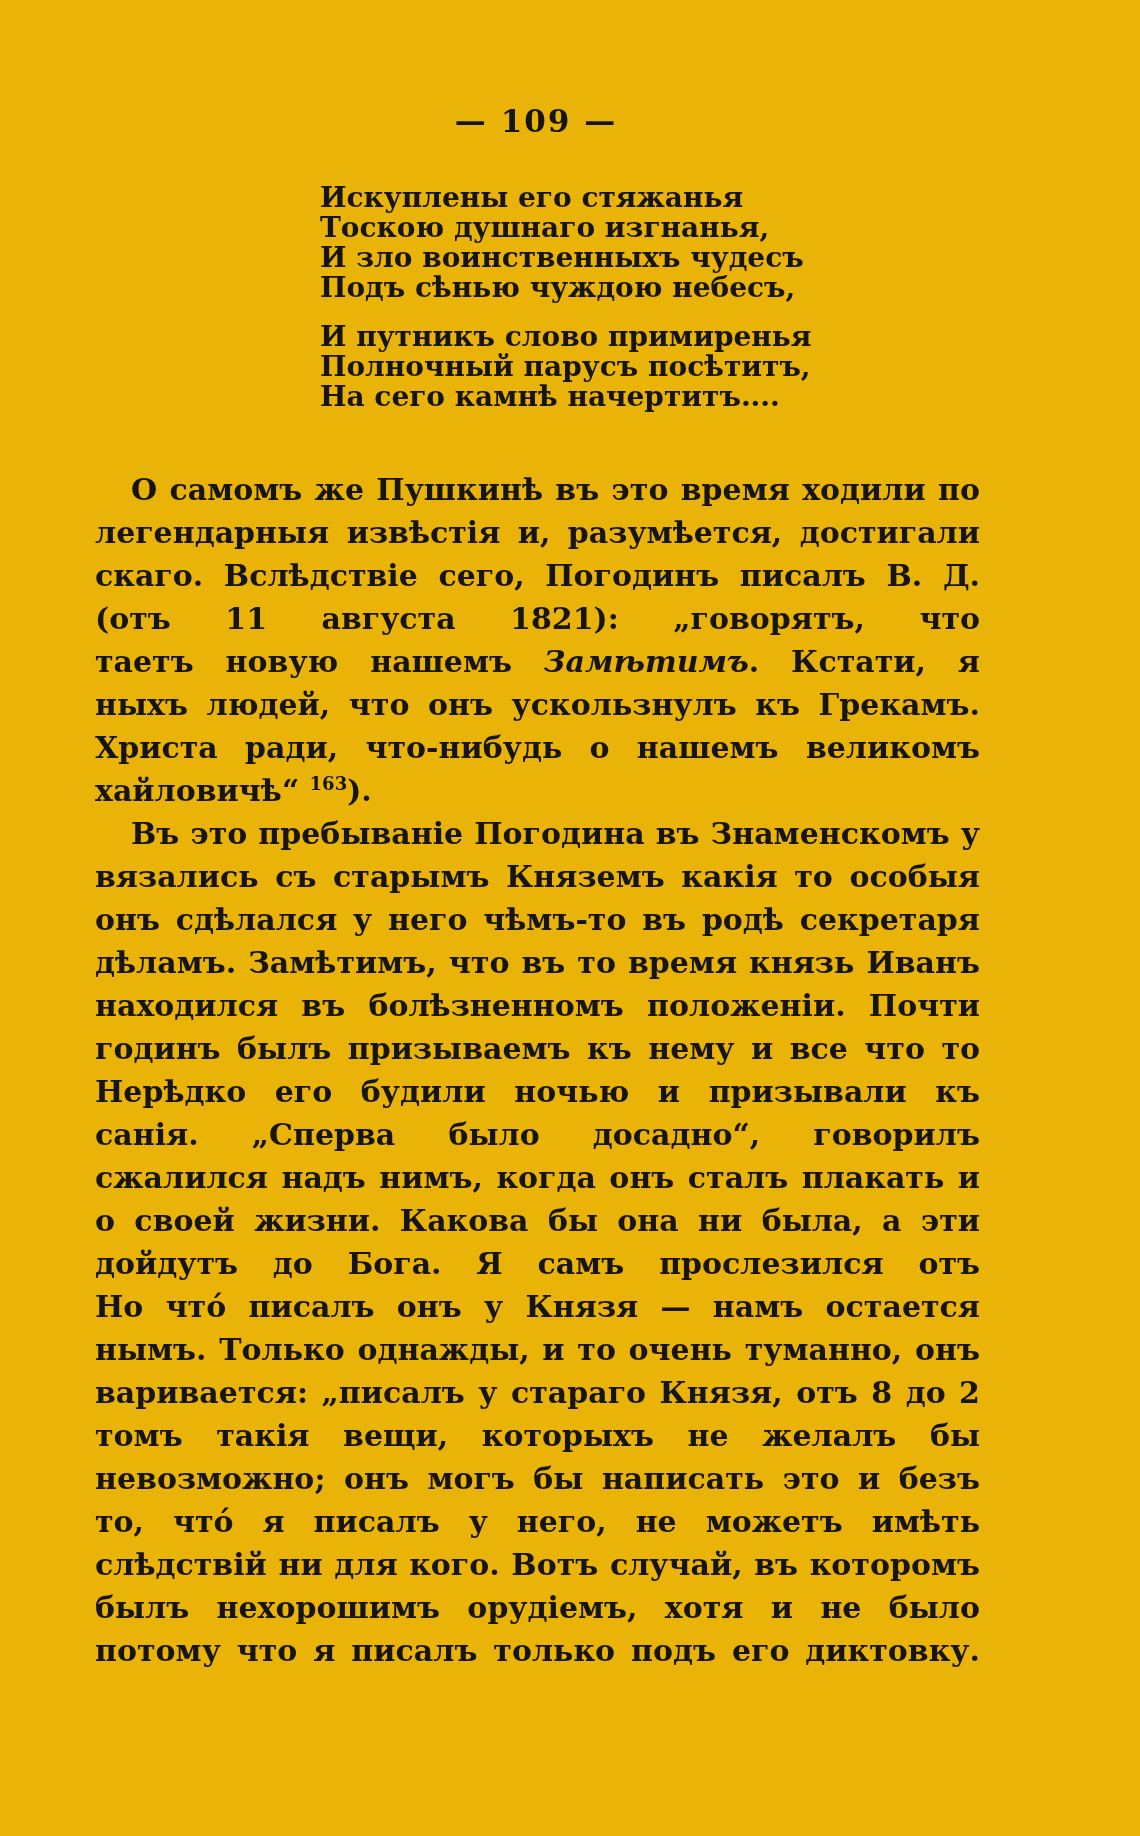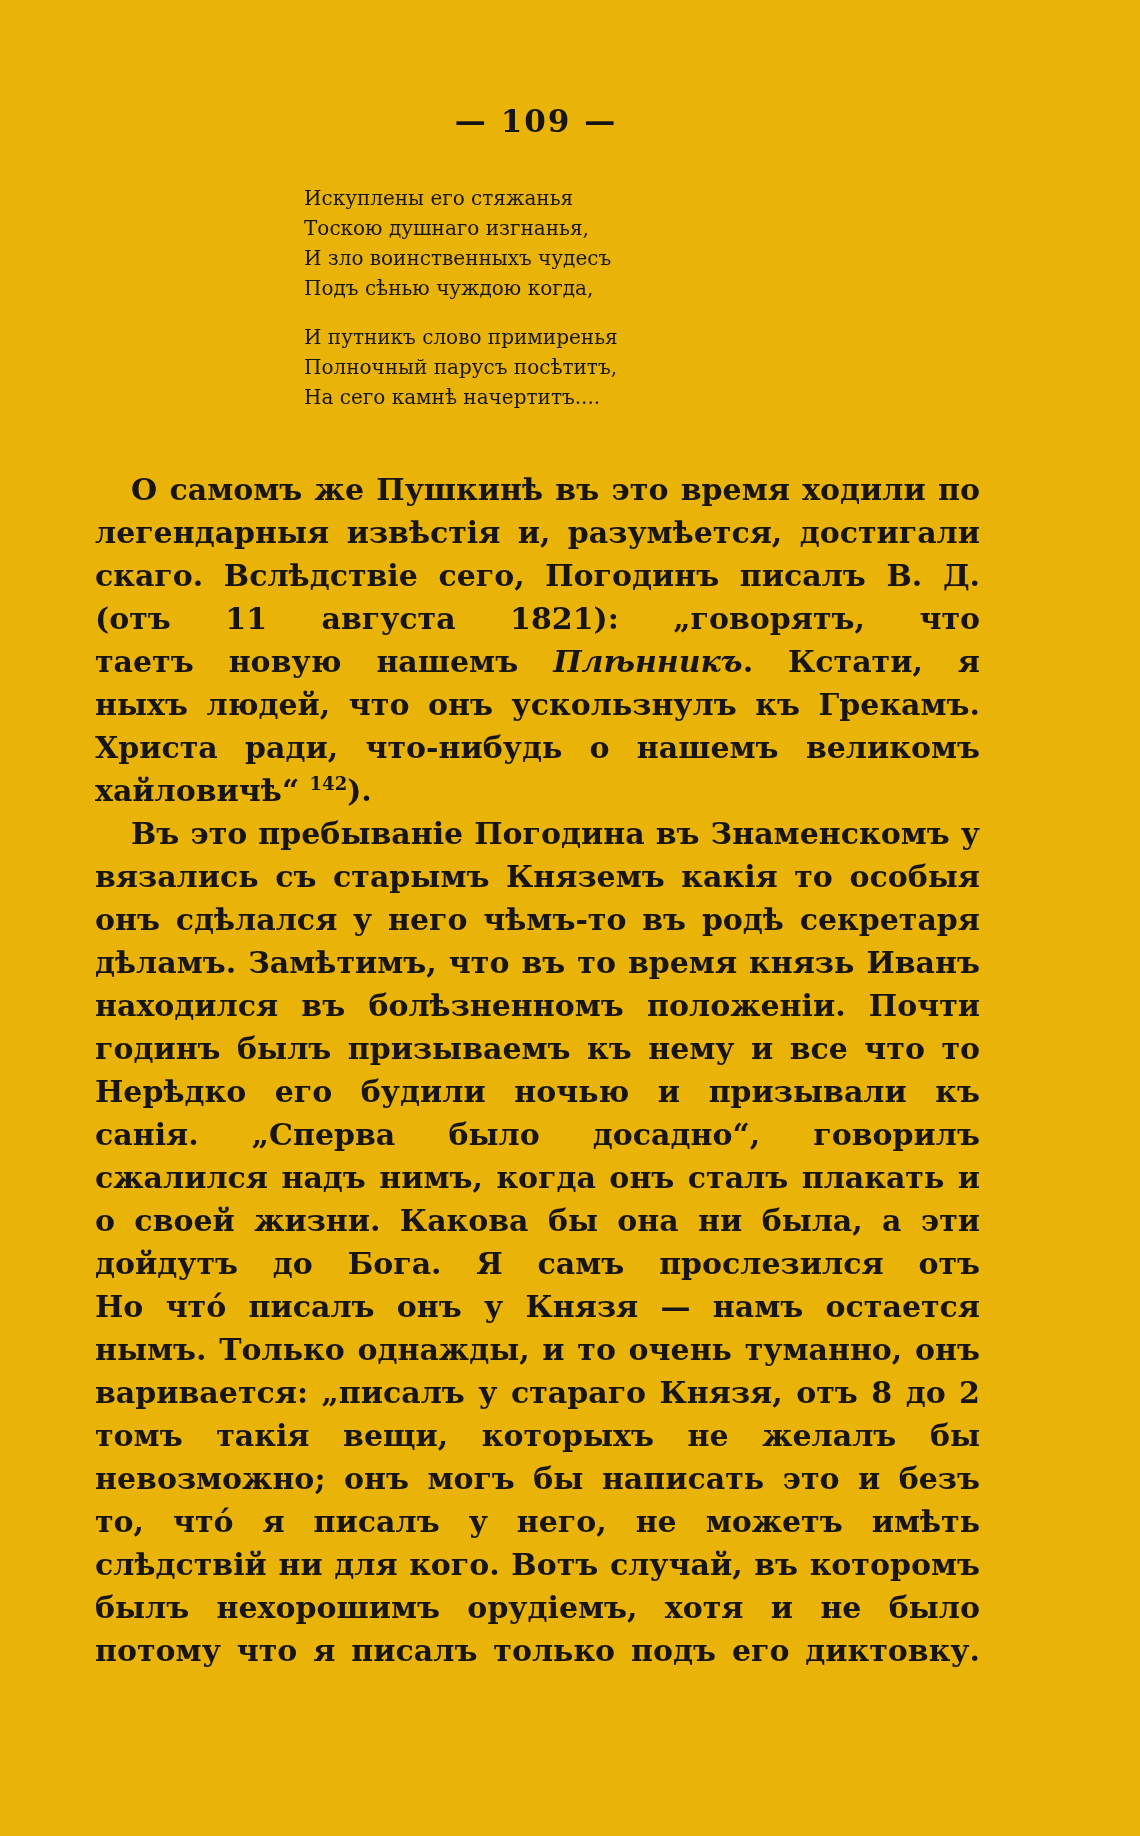--- a/index.html
+++ b/index.html
@@ -24,23 +24,23 @@
     width: 1072px;
     text-align: center;
     font-size: 31px;
     font-weight: bold;
     letter-spacing: 2px;
     white-space: nowrap;
   }
   .poem {
     position: absolute;
     top: 183px;
-    left: 304px;
-    font-size: 20px;
-    font-weight: normal;
+    left: 320px;
+    font-size: 28px;
+    font-weight: bold;
     line-height: 30px;
   }
   .stanza { margin-bottom: 19px; }
   .poem-line { white-space: nowrap; }
   .body-text {
     position: absolute;
     top: 468px;
     left: 95px;
     width: 885px;
     font-size: 30px;
@@ -70,38 +70,38 @@
 <body>
 
 <div class="page">
   <div class="page-number">— 109 —</div>
 
   <div class="poem">
       <div class="stanza">
         <div class="poem-line">Искуплены его стяжанья</div>
         <div class="poem-line">Тоскою душнаго изгнанья,</div>
         <div class="poem-line">И зло воинственныхъ чудесъ</div>
-        <div class="poem-line">Подъ сѣнью чуждою когда,</div>
+        <div class="poem-line">Подъ сѣнью чуждою небесъ,</div>
       </div>
       <div class="stanza">
         <div class="poem-line">И путникъ слово примиренья</div>
         <div class="poem-line">Полночный парусъ посѣтитъ,</div>
         <div class="poem-line">На сего камнѣ начертитъ....</div>
       </div>
     </div>
 
   <div class="body-text">
       <div class="body-line indent just"><span>О самомъ же Пушкинѣ въ это время ходили по Россіи</span></div>
       <div class="body-line just"><span>легендарныя извѣстія и, разумѣется, достигали и Знамен-</span></div>
       <div class="body-line just"><span>скаго. Вслѣдствіе сего, Погодинъ писалъ В. Д. Корнильеву</span></div>
       <div class="body-line just"><span>(отъ 11 августа 1821): „говорятъ, что Кишеневецъ печа-</span></div>
-      <div class="body-line just"><span>таетъ новую нашемъ </span><i>Плѣнникъ</i><span>. Кстати, я слышалъ отъ вѣр-</span></div>
+      <div class="body-line just"><span>таетъ новую нашемъ </span><i>Замѣтимъ</i><span>. Кстати, я слышалъ отъ вѣр-</span></div>
       <div class="body-line just"><span>ныхъ людей, что онъ ускользнулъ къ Грекамъ. Напишите,</span></div>
       <div class="body-line just"><span>Христа ради, что-нибудь о нашемъ великомъ Николаѣ Ми-</span></div>
-      <div class="body-line"><span>хайловичѣ“ </span><sup>142</sup><span>).</span></div>
+      <div class="body-line"><span>хайловичѣ“ </span><sup>163</sup><span>).</span></div>
       <div class="body-line indent just"><span>Въ это пребываніе Погодина въ Знаменскомъ у него за-</span></div>
       <div class="body-line just"><span>вязались съ старымъ Княземъ какія то особыя сношенія и</span></div>
       <div class="body-line just"><span>онъ сдѣлался у него чѣмъ-то въ родѣ секретаря по личнымъ</span></div>
       <div class="body-line just"><span>дѣламъ. Замѣтимъ, что въ то время князь Иванъ Дмитріевичъ</span></div>
       <div class="body-line just"><span>находился въ болѣзненномъ положеніи. Почти ежедневно По-</span></div>
       <div class="body-line just"><span>годинъ былъ призываемъ къ нему и все что то писалъ у него.</span></div>
       <div class="body-line just"><span>Нерѣдко его будили ночью и призывали къ Князю для пи-</span></div>
       <div class="body-line just"><span>санія. „Сперва было досадно“, говорилъ Погодинъ, „послѣ</span></div>
       <div class="body-line just"><span>сжалился надъ нимъ, когда онъ сталъ плакать и говорить</span></div>
       <div class="body-line just"><span>о своей жизни. Какова бы она ни была, а эти слезы вѣрно</span></div>

